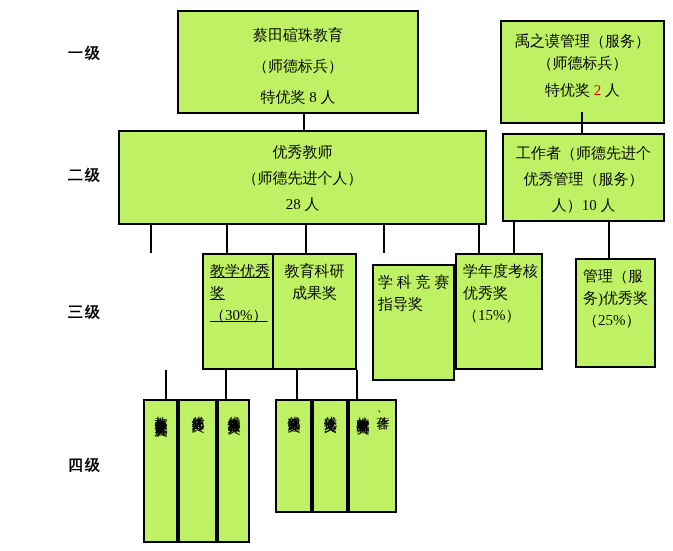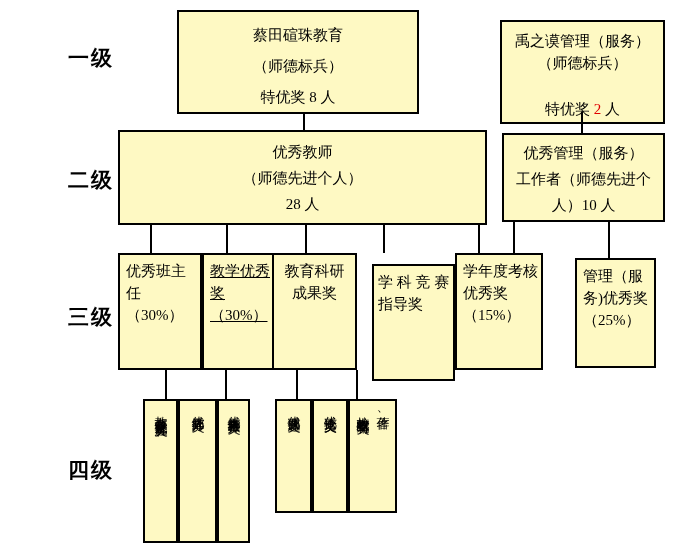--- a/index.html
+++ b/index.html
@@ -1,27 +1,27 @@
 <!DOCTYPE html>
 <html><head>
 <meta charset="utf-8">
 <style>
   html,body{margin:0;padding:0;background:#ffffff;}
   body{width:673px;height:551px;font-family:"Liberation Serif","DejaVu Serif",serif;color:#000;}
   .canvas{position:relative;width:673px;height:551px;background:#fff;overflow:hidden;}
-  .row-label{position:absolute;font-weight:bold;font-size:21px;letter-spacing:2px;}
-  .box{position:absolute;border:2px solid #000;box-sizing:border-box;background:#fef9c3;}
+  .row-label{position:absolute;font-weight:bold;font-size:15px;letter-spacing:2px;}
+  .box{position:absolute;border:2px solid #000;box-sizing:border-box;background:#bef264;}
   .vline{position:absolute;width:2px;background:#000;}
   .line{text-align:center;font-size:15px;}
   
   .box-a{left:177px;top:10px;width:242px;height:104px;padding-top:8px;}
   .box-a .line{height:31px;line-height:31px;}
   .box-b{left:500px;top:20px;width:165px;height:104px;padding-top:8px;}
   .box-b .line{height:22px;line-height:22px;}
-  .box-b .award{margin-top:24px;}
+  .box-b .award{margin-top:5px;}
   .red{color:#e00000;}
   
   .box-c{left:118px;top:130px;width:369px;height:95px;padding-top:7px;}
   .box-c .line{height:26px;line-height:26px;}
   .box-d{left:502px;top:133px;width:163px;height:89px;padding-top:5px;}
   .box-d .line{height:26px;line-height:26px;}
   
   .lv3{font-size:15px;line-height:22px;padding:5px 3px 0 6px;white-space:pre-line;text-align:left;}
   .b1{left:118px;top:253px;width:84px;height:117px;}
   .b2{left:202px;top:253px;width:85px;height:117px;text-decoration:underline;}
@@ -63,27 +63,25 @@
     <div class="line award"><span>特优奖 </span><span class="red">2</span><span> 人</span></div>
   </div>
 
   <div class="box box-c">
     <div class="line">优秀教师</div>
     <div class="line">（师德先进个人）</div>
     <div class="line">28 人</div>
   </div>
 
   <div class="box box-d">
+    <div class="line">工作者（师德先进个</div>
     <div class="line">优秀管理（服务）</div>
-    <div class="line">工作者（师德先进个</div>
     <div class="line">人）10 人</div>
   </div>
 
-  <div class="box lv3 b1">优秀班主
-任（30%）</div>
   <div class="box lv3 b2">教学优秀
 奖（30%）</div>
   <div class="box lv3 b3">教育科研
 成果奖</div>
   <div class="box lv3 b4">学 科 竞 赛
 指导奖</div>
   <div class="box lv3 b5">学年度考核
 优秀奖
 （15%）</div>
   <div class="box lv3 b6">管理（服

